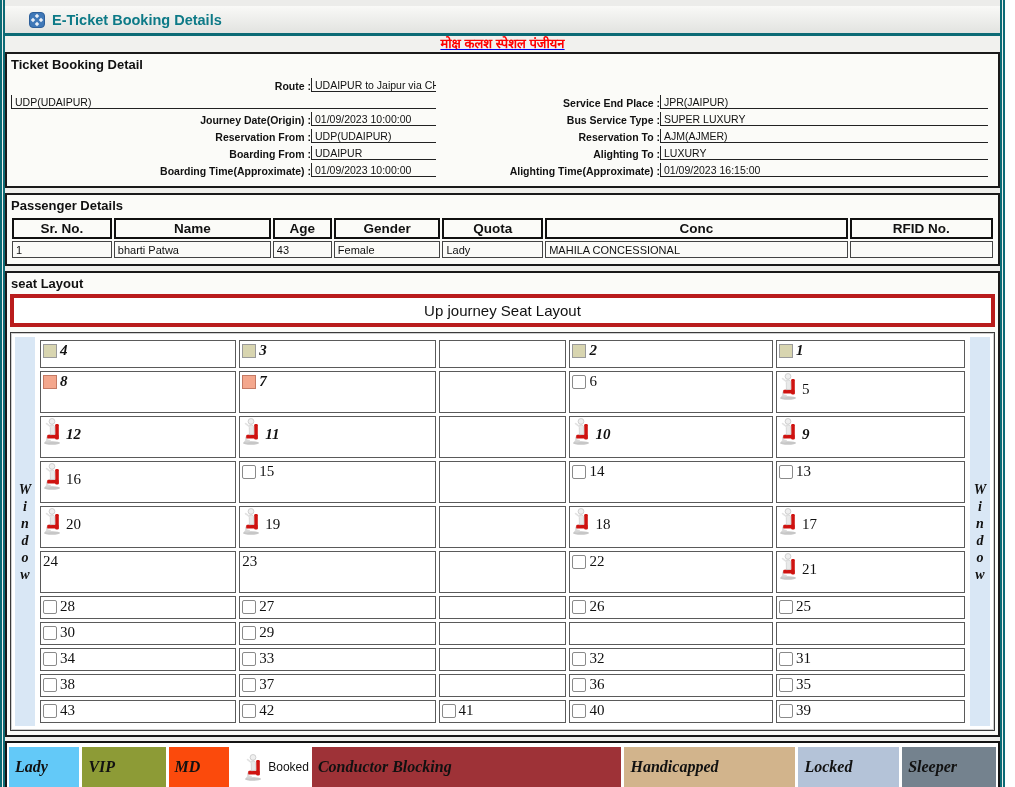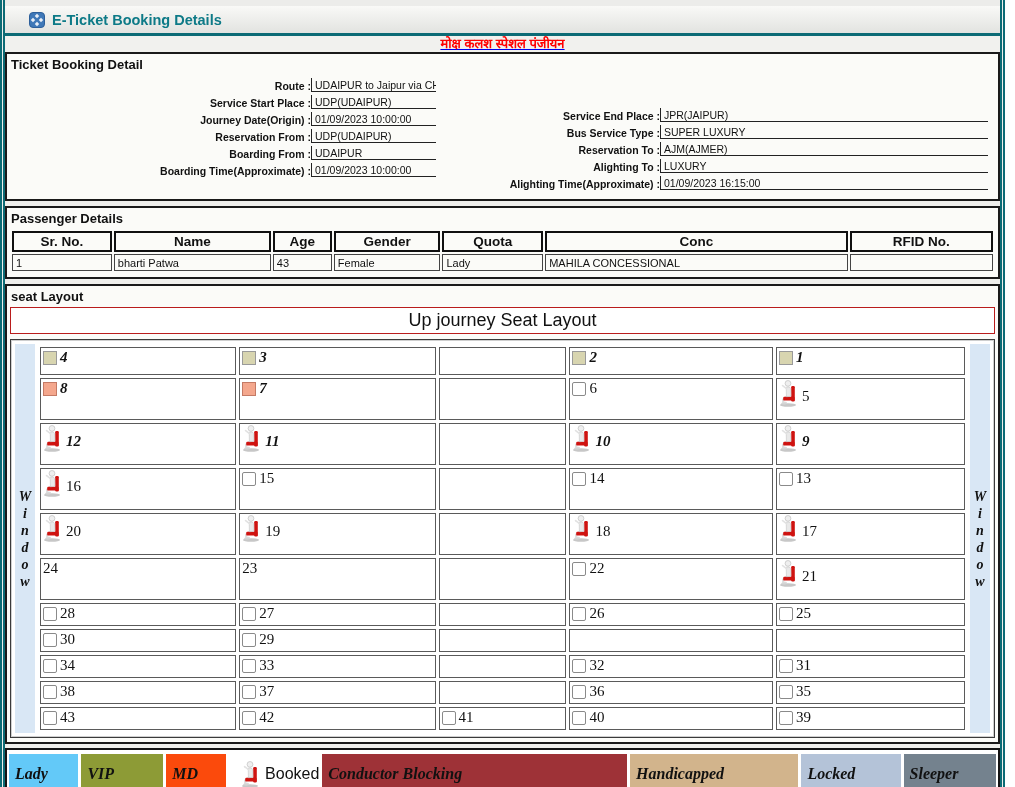--- a/index.html
+++ b/index.html
@@ -14,37 +14,37 @@
   .teal-hr{height:3px;background:var(--page_border);}
   .link-row{height:16px;line-height:14px;text-align:center;background:#f1f1ee;}
   .link-row a{color:var(--link_red);font-weight:bold;font-size:13px;text-decoration:underline;
               text-decoration-color:var(--link_underline);cursor:pointer;}
   
   .section{border:2px solid #1a1a1a;background:#fbfbf8;margin-bottom:4px;}
   .section-title{font-size:13px;font-weight:bold;padding:3px 2px 2px 4px;}
   
   .fields{display:flex;padding:2px 4px 8px 4px;}
   .fcol-left{width:425px;flex:0 0 auto;}
-  .fcol-right{flex:1;margin-top:30px;padding-right:6px;}
+  .fcol-right{flex:1;margin-top:17px;padding-right:6px;}
   .frow{display:flex;align-items:flex-end;height:16px;margin-bottom:1px;}
   .flabel{font-weight:bold;font-size:10.5px;text-align:right;white-space:nowrap;}
   .fcol-left .flabel{width:300px;flex:0 0 auto;}
   .fcol-right .flabel{width:224px;flex:0 0 auto;}
   .fvalue{flex:1;font-size:10.5px;border-bottom:1px solid #222;border-left:1px solid #222;
           padding:1px 0 0 3px;white-space:nowrap;overflow:hidden;min-height:12px;}
   
   .ptable-wrap{padding:1px 3px 4px;}
   table.ptable{width:100%;border-collapse:separate;border-spacing:2px;table-layout:fixed;}
   table.ptable th{border:2px solid #101010;font-size:13.5px;font-weight:bold;height:17px;
                   background:#fbfbf8;padding:0 2px;}
   table.ptable td{border:1px solid #444;font-size:11px;height:15px;text-align:left;
                   padding:0 0 0 3px;background:#fbfbf8;white-space:nowrap;overflow:hidden;}
   
-  .grid-title-box{border:1px solid #b91c1c;background:#fff;height:25px;line-height:25px;
-                  text-align:center;font-size:18px;margin:1px 3px 5px;}
+  .grid-title-box{border:4px solid #b91c1c;background:#fff;height:25px;line-height:25px;
+                  text-align:center;font-size:15px;margin:1px 3px 5px;}
   .grid-outer{border:1px solid #3a3a3a;box-shadow:inset 0 0 0 1px #cfcfcf;background:#fff;
               margin:0 3px 4px;padding:4px;display:flex;align-items:stretch;gap:2px;}
   .window{width:20px;flex:0 0 auto;background:var(--window_bg);display:flex;flex-direction:column;
           justify-content:center;align-items:center;font-family:"Liberation Serif",serif;
           font-weight:bold;font-style:italic;font-size:14px;line-height:17px;}
   table.seat-table{flex:1;border-collapse:separate;border-spacing:3px;table-layout:fixed;}
   table.seat-table td{border:1px solid #5a5a5a;background:#fff;padding:1px 2px;vertical-align:top;overflow:hidden;}
   td.vip{background:var(--vip);vertical-align:middle;}
   td.md{background:var(--md);vertical-align:middle;}
   td.lady{background:var(--lady);vertical-align:bottom;margin-top:12px;}
@@ -62,21 +62,21 @@
   .bicon{flex:0 0 auto;display:block;}
   
   .legend{border:2px solid #141414;background:#fff;display:flex;align-items:center;gap:3px;
           padding:2px;height:44px;margin-bottom:2px;}
   .lg{height:40px;display:flex;align-items:center;padding-left:6px;box-sizing:border-box;
       font-family:"Liberation Serif",serif;font-weight:bold;font-style:italic;font-size:16px;}
   .lg-lady{width:72px;background:var(--lady);}
   .lg-vip{width:85px;background:var(--vip);}
   .lg-md{width:62px;background:var(--md);}
   .lg-booked{flex:1;background:#fff;font-style:normal;font-weight:normal;
-             font-family:"Liberation Sans",sans-serif;font-size:16px;gap:4px;padding-left:12px;}
+             font-family:"Liberation Sans",sans-serif;font-size:12px;gap:4px;padding-left:12px;}
   .lg-conductor{width:317px;background:var(--conductor);}
   .lg-handicapped{width:175px;background:var(--handicapped);}
   .lg-locked{width:103px;background:var(--locked);}
   .lg-sleeper{width:96px;background:var(--sleeper);}
 </style>
 </head>
 <body>
 
 <div class="page">
   <div class="topstrip"></div>
@@ -99,21 +99,20 @@
 
   <div class="section" style="margin-bottom:5px;">
     <div class="section-title">Ticket Booking Detail</div>
     <div class="fields">
       <div class="fcol-left" id="fields-left">
           <div class="frow">
             <span class="flabel">Route :</span>
             <span class="fvalue">UDAIPUR to Jaipur via CHITTORGARH</span>
           </div>
           <div class="frow">
-            <span class="flabel">Service Start Place :</span>
             <span class="fvalue">UDP(UDAIPUR)</span>
           </div>
           <div class="frow">
             <span class="flabel">Journey Date(Origin) :</span>
             <span class="fvalue">01/09/2023 10:00:00</span>
           </div>
           <div class="frow">
             <span class="flabel">Reservation From :</span>
             <span class="fvalue">UDP(UDAIPUR)</span>
           </div>

